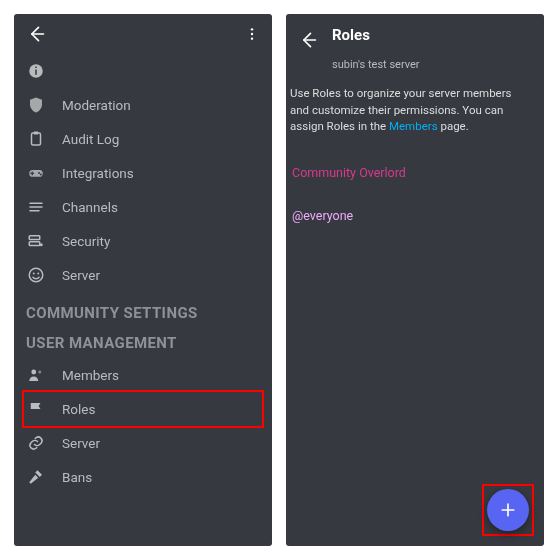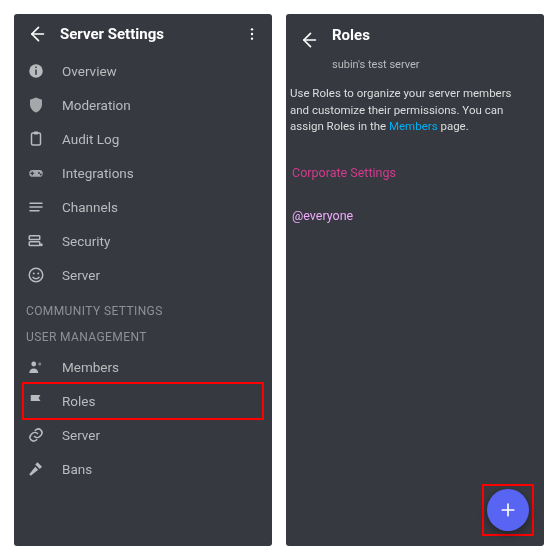--- a/index.html
+++ b/index.html
@@ -57,22 +57,22 @@
     width: 20px;
     height: 20px;
     display: inline-flex;
     align-items: center;
     justify-content: center;
     color: #b9bbbe;
   }
   .menu-item .mi-label { flex: 1; }
   .section-head {
     color: #8e9297;
-    font-size: 12px;
-    font-weight: 400;
+    font-size: 15px;
+    font-weight: 700;
     letter-spacing: 0.4px;
     margin-top: 12px;
     margin-bottom: 6px;
   }
   .highlight-box {
     border: 2px solid #ff0000;
     margin: -2px -4px;
     padding: 0 2px;
   }
 
@@ -124,42 +124,40 @@
 
 <div class="phone left">
 
   <div class="header">
     <span class="icon">
       <svg width="20" height="20" viewBox="0 0 24 24">
           <path class="stroke" d="M15 4 L7 12 L15 20"></path>
           <path class="stroke" d="M7 12 H21"></path>
         </svg>
     </span>
-    <span class="title">Server Settings</span>
     <span class="spacer"></span>
     <span class="icon">
       <svg width="16" height="16" viewBox="0 0 24 24">
           <circle class="fill" cx="12" cy="5" r="1.8"></circle>
           <circle class="fill" cx="12" cy="12" r="1.8"></circle>
           <circle class="fill" cx="12" cy="19" r="1.8"></circle>
         </svg>
     </span>
   </div>
 
   <div class="scroll">
 
     <div class="menu-item">
       <span class="mi-icon">
         <svg width="18" height="18" viewBox="0 0 24 24">
             <circle class="fill" cx="12" cy="12" r="9"></circle>
             <rect x="11" y="10" width="2" height="7" fill="#36393f"></rect>
             <rect x="11" y="6" width="2" height="2" fill="#36393f"></rect>
           </svg>
       </span>
-      <span class="mi-label">Overview</span>
     </div>
 
     <div class="menu-item">
       <span class="mi-icon">
         <svg width="18" height="18" viewBox="0 0 24 24">
             <path class="fill" d="M12 2 L20 5 V11 C20 16 16.5 20.5 12 22 C7.5 20.5 4 16 4 11 V5 Z" fill-opacity=".85"></path>
           </svg>
       </span>
       <span class="mi-label">Moderation</span>
     </div>
@@ -280,21 +278,21 @@
       <span class="title">Roles</span>
       <span class="subtitle">subin's test server</span>
     </span>
   </div>
 
   <div class="body">
     <p class="desc">
       <span>Use Roles to organize your server members and customize their permissions. You can assign Roles in the </span><span class="link">Members</span><span> page.</span>
     </p>
 
-    <div class="role-row corporate" style="margin-top:16px;">Corporate Settings</div>
+    <div class="role-row corporate" style="margin-top:16px;">Community Overlord</div>
     <div class="role-row everyone">@everyone</div>
   </div>
 
   <div class="fab-wrap">
     <div class="fab">
       <span class="icon">
         <svg width="20" height="20" viewBox="0 0 24 24">
             <path class="stroke" d="M12 5v14M5 12h14" stroke="#ffffff"></path>
           </svg>
       </span>

